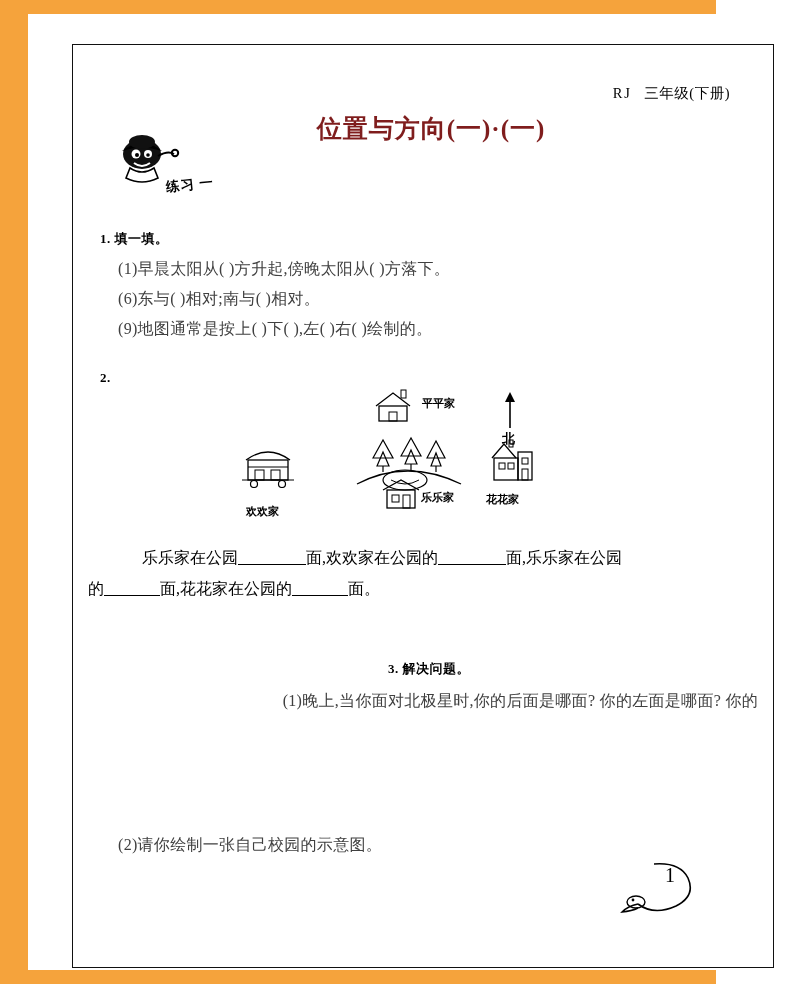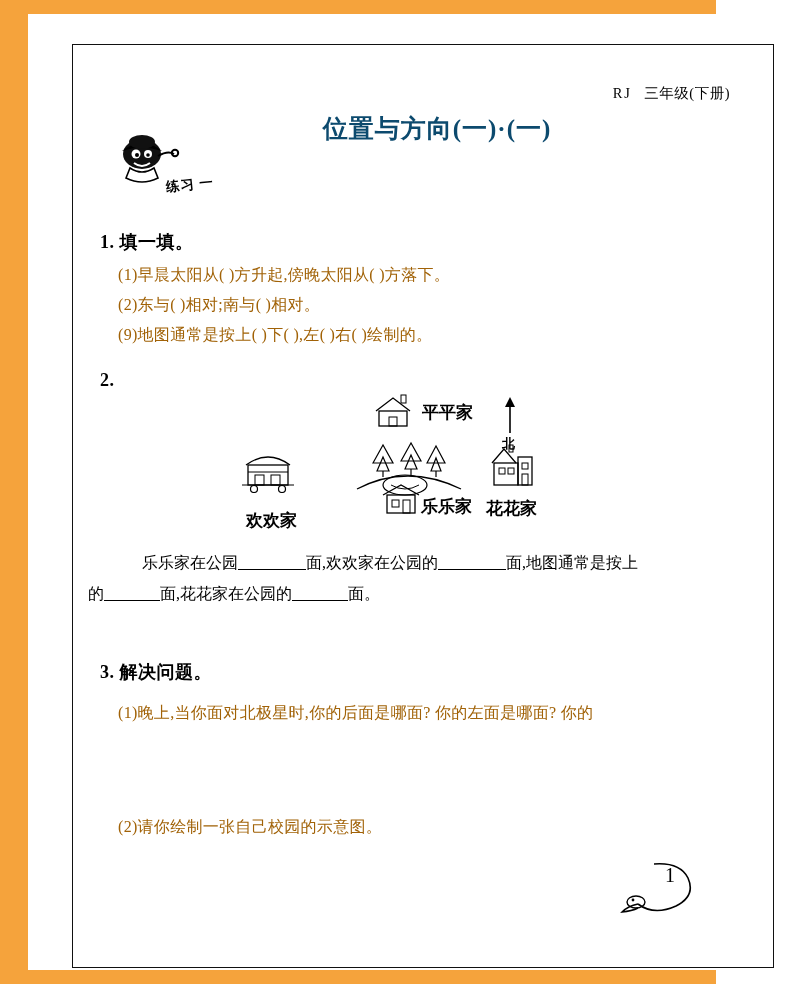--- a/index.html
+++ b/index.html
@@ -59,28 +59,28 @@
     white-space: nowrap;
   }
   .header .rj {
     font-family: "Liberation Serif", serif;
     letter-spacing: 2px;
   }
 
   
   .title {
     position: absolute;
-    left: 14px;
+    left: 8px;
     top: 52px;
     width: 670px;
     text-align: center;
     font-size: 25px;
     font-weight: bold;
     letter-spacing: 1px;
-    color: #0c4a6e;
+    color: #7f1d1d;
   }
 
   
   .mascot-wrap {
     position: absolute;
     left: 20px;
     top: 72px;
     width: 120px;
     height: 66px;
   }
@@ -95,33 +95,33 @@
     transform: rotate(-6deg);
     white-space: nowrap;
   }
 
   
   .sec {
     position: absolute;
     width: 670px;
   }
   .sec-head {
-    font-size: 18px;
+    font-size: 13px;
     font-weight: bold;
     letter-spacing: 0.5px;
   }
   .sec-num {
     font-family: "Liberation Serif", serif;
     font-weight: bold;
   }
   .q-line {
     font-size: 16px;
     letter-spacing: 0.3px;
     line-height: 30px;
-    color: #a16207;
+    color: #404040;
   }
   .indent1 { margin-left: 30px; }
   .ul-blank {
     display: inline-block;
     width: 68px;
     border-bottom: 1px solid #000;
     height: 16px;
     vertical-align: -2px;
   }
   .ul-blank.short { width: 56px; }
@@ -135,43 +135,43 @@
   #sec2 { top: 310px; }
   #sec2 .sec-head { margin-left: 12px; }
   .figure {
     position: relative;
     width: 670px;
     height: 150px;
     margin-top: 2px;
   }
   .fig-label {
     position: absolute;
-    font-size: 17px;
+    font-size: 11px;
     font-weight: bold;
     white-space: nowrap;
   }
   .north-label {
     position: absolute;
     font-size: 13px;
     font-weight: bold;
   }
   .para2 {
     margin-top: 4px;
     font-size: 16px;
     line-height: 31px;
     margin-left: 54px;
   }
   .para2 .cont { margin-left: -54px; display:block; }
 
   
   #sec3 { top: 600px; }
-  #sec3 .sec-head { margin-left: 12px; }
-  #sec3 .q1 { margin-top: 14px; }
+  #sec3 .sec-head { margin-left: 12px; text-align: center; }
+  #sec3 .q1 { margin-top: 8px; text-align: right; }
   #sec3 .q1b { margin-left: 54px; }
-  #sec3 .q2 { margin-top: 84px; }
+  #sec3 .q2 { margin-top: 114px; }
 
   
   .pagenum {
     position: absolute;
     right: 58px;
     bottom: 38px;
     width: 84px;
     height: 56px;
   }
   .pagenum-text {
@@ -215,21 +215,21 @@
         <div class="exercise-label">练习 一</div>
       </div>
 
       <div class="sec" id="sec1">
         <div class="sec-head">
           <span class="sec-num">1.</span>
           <span>填一填。</span>
         </div>
         <div class="lines">
           <div class="q-line indent1">(1)早晨太阳从(      )方升起,傍晚太阳从(      )方落下。</div>
-          <div class="q-line indent1">(2)东与(      )相对;南与(      )相对。</div>
+          <div class="q-line indent1">(6)东与(      )相对;南与(      )相对。</div>
           <div class="q-line indent1">(9)地图通常是按上(      )下(      ),左(      )右(      )绘制的。</div>
         </div>
       </div>
 
       <div class="sec" id="sec2">
         <div class="sec-head">
           <span class="sec-num">2.</span>
         </div>
 
         <div class="figure">
@@ -290,21 +290,21 @@
             <rect x="13" y="25" width="6" height="6" fill="none" stroke="#000" stroke-width="1"></rect>
             <rect x="22" y="25" width="6" height="6" fill="none" stroke="#000" stroke-width="1"></rect>
             <rect x="36" y="20" width="6" height="6" fill="none" stroke="#000" stroke-width="1"></rect>
             <rect x="36" y="31" width="6" height="11" fill="none" stroke="#000" stroke-width="1"></rect>
             <rect x="23" y="2" width="4" height="7" fill="none" stroke="#000" stroke-width="1"></rect>
           </svg>
           <div class="fig-label" style="left:398px;top:104px;">花花家</div>
         </div>
 
         <div class="para2">
-          <span>乐乐家在公园</span><span class="ul-blank"></span><span>面,欢欢家在公园的</span><span class="ul-blank"></span><span>面,地图通常是按上</span>
+          <span>乐乐家在公园</span><span class="ul-blank"></span><span>面,欢欢家在公园的</span><span class="ul-blank"></span><span>面,乐乐家在公园</span>
           <span class="cont"><span>的</span><span class="ul-blank short"></span><span>面,花花家在公园的</span><span class="ul-blank short"></span><span>面。</span></span>
         </div>
       </div>
 
       <div class="sec" id="sec3">
         <div class="sec-head">
           <span class="sec-num">3.</span>
           <span>解决问题。</span>
         </div>
         <div class="q-line indent1 q1">(1)晚上,当你面对北极星时,你的后面是哪面? 你的左面是哪面? 你的</div>

